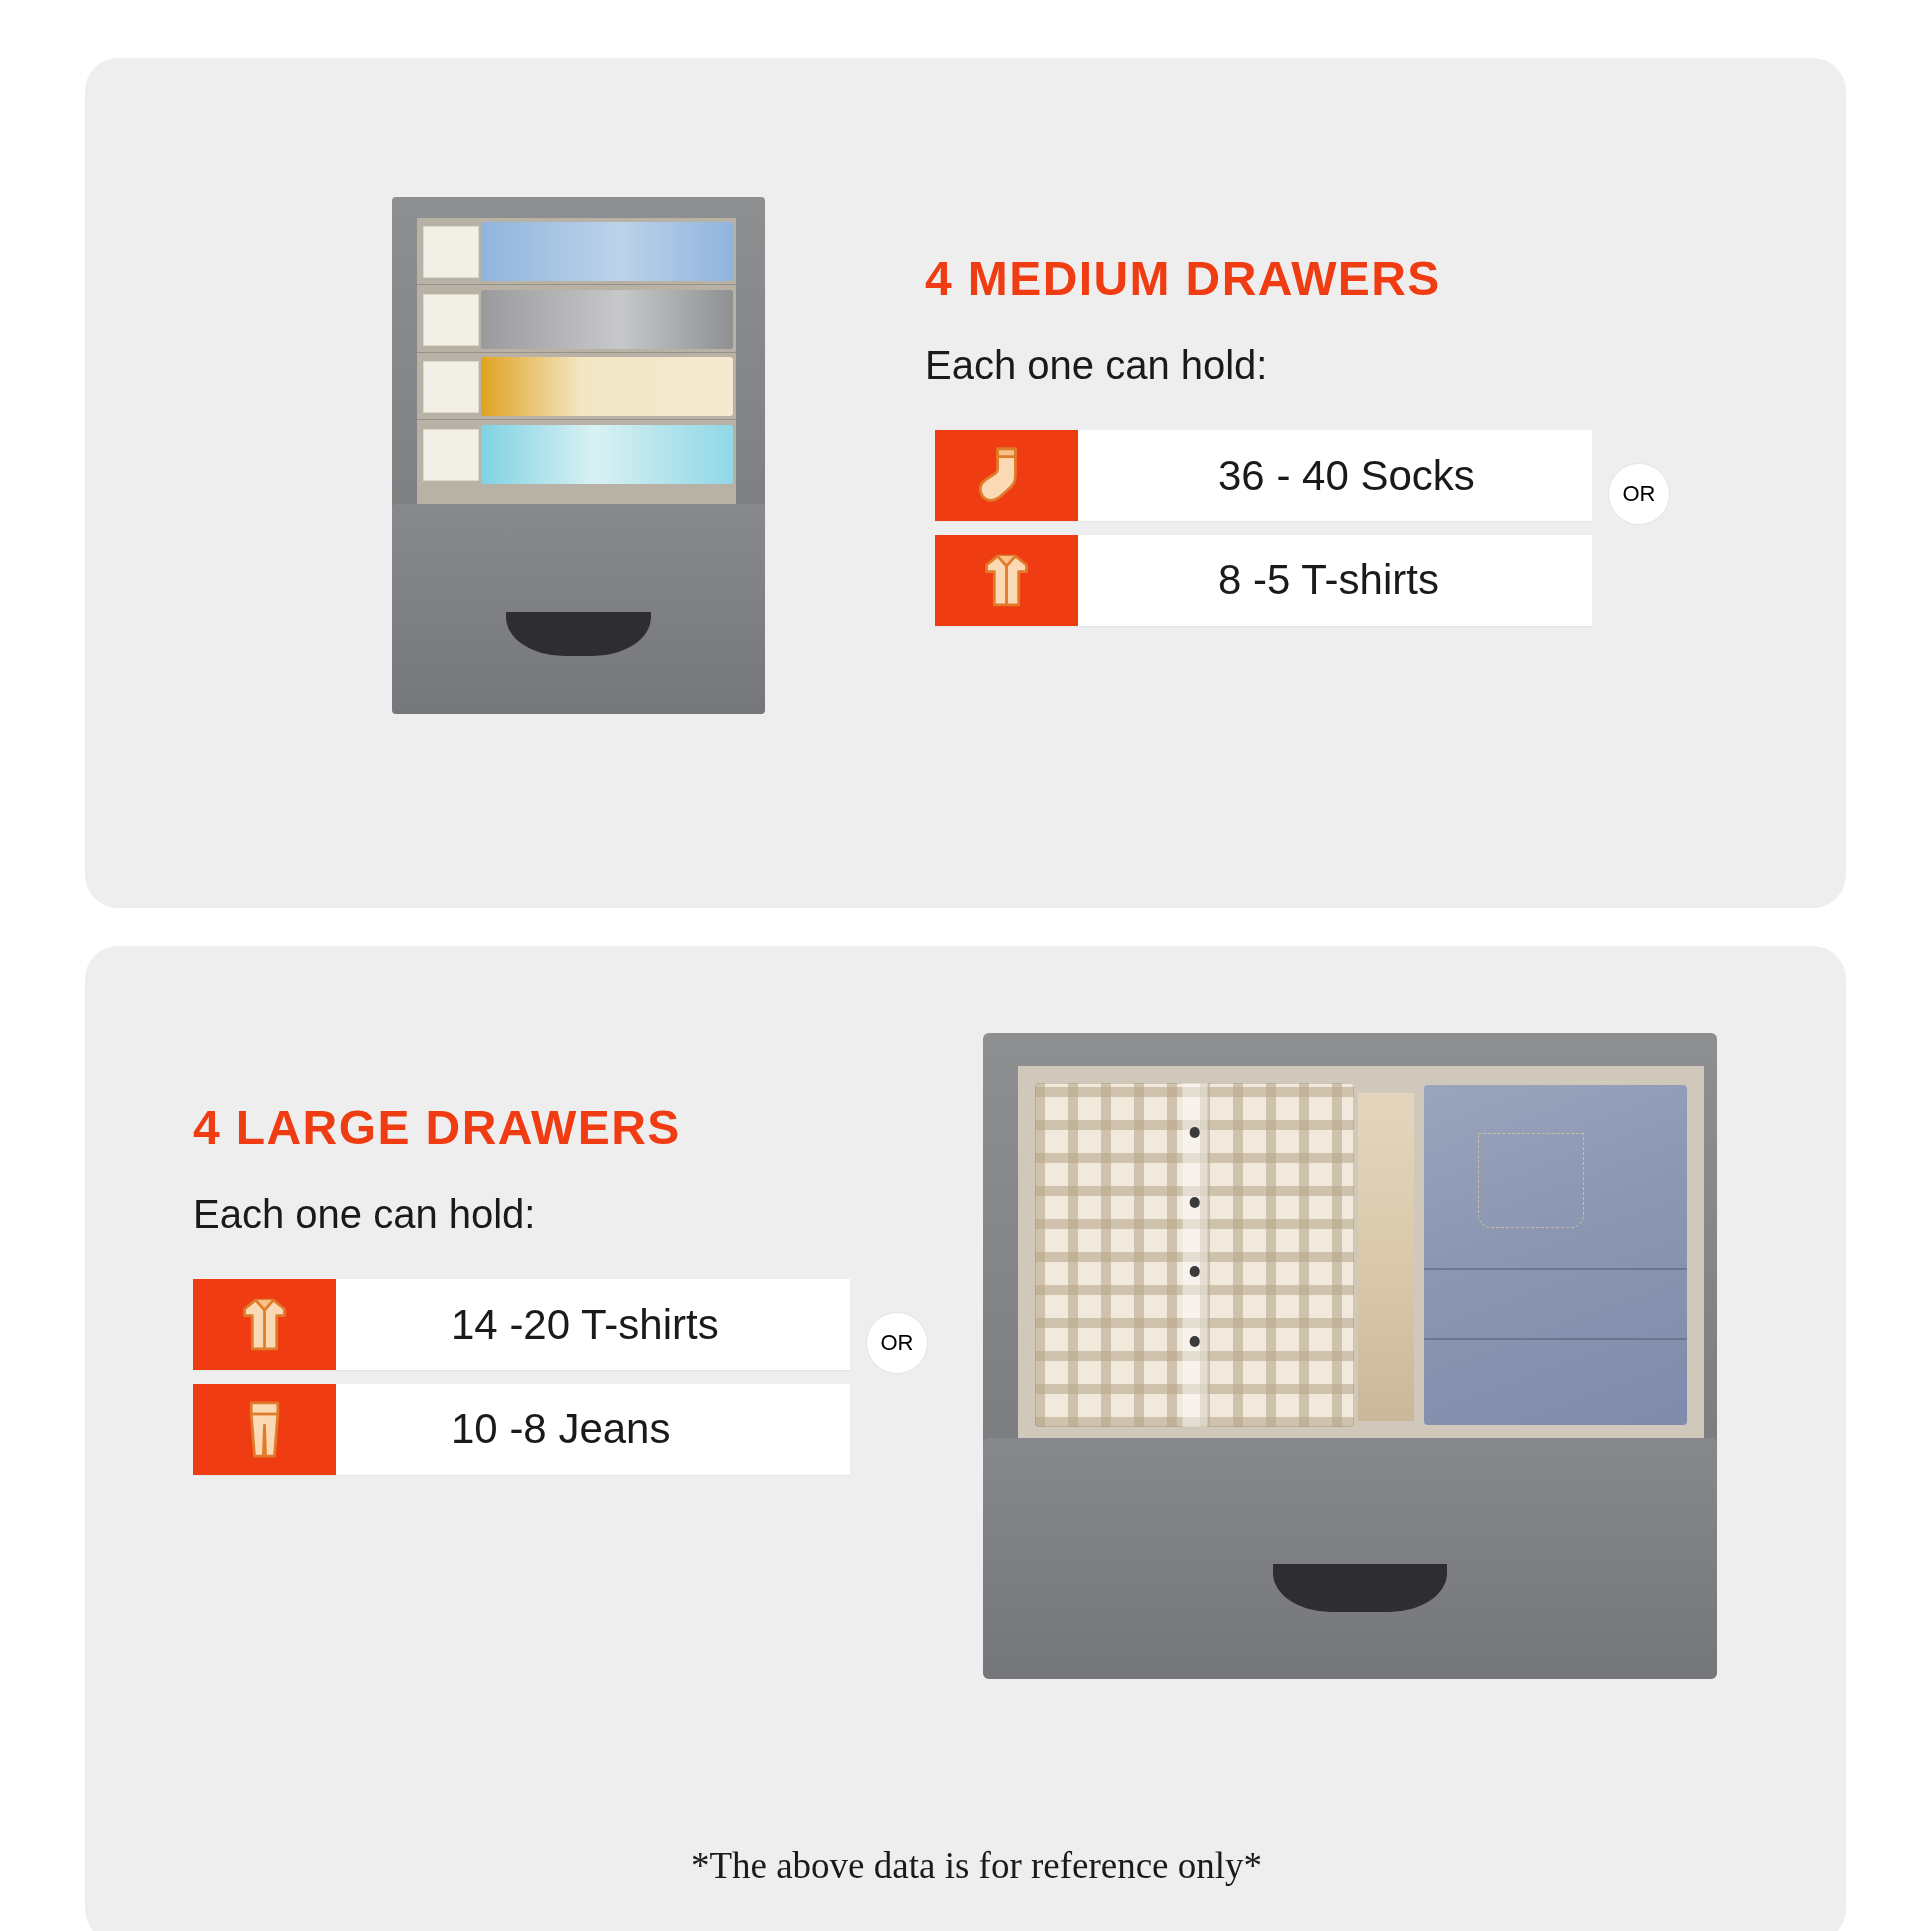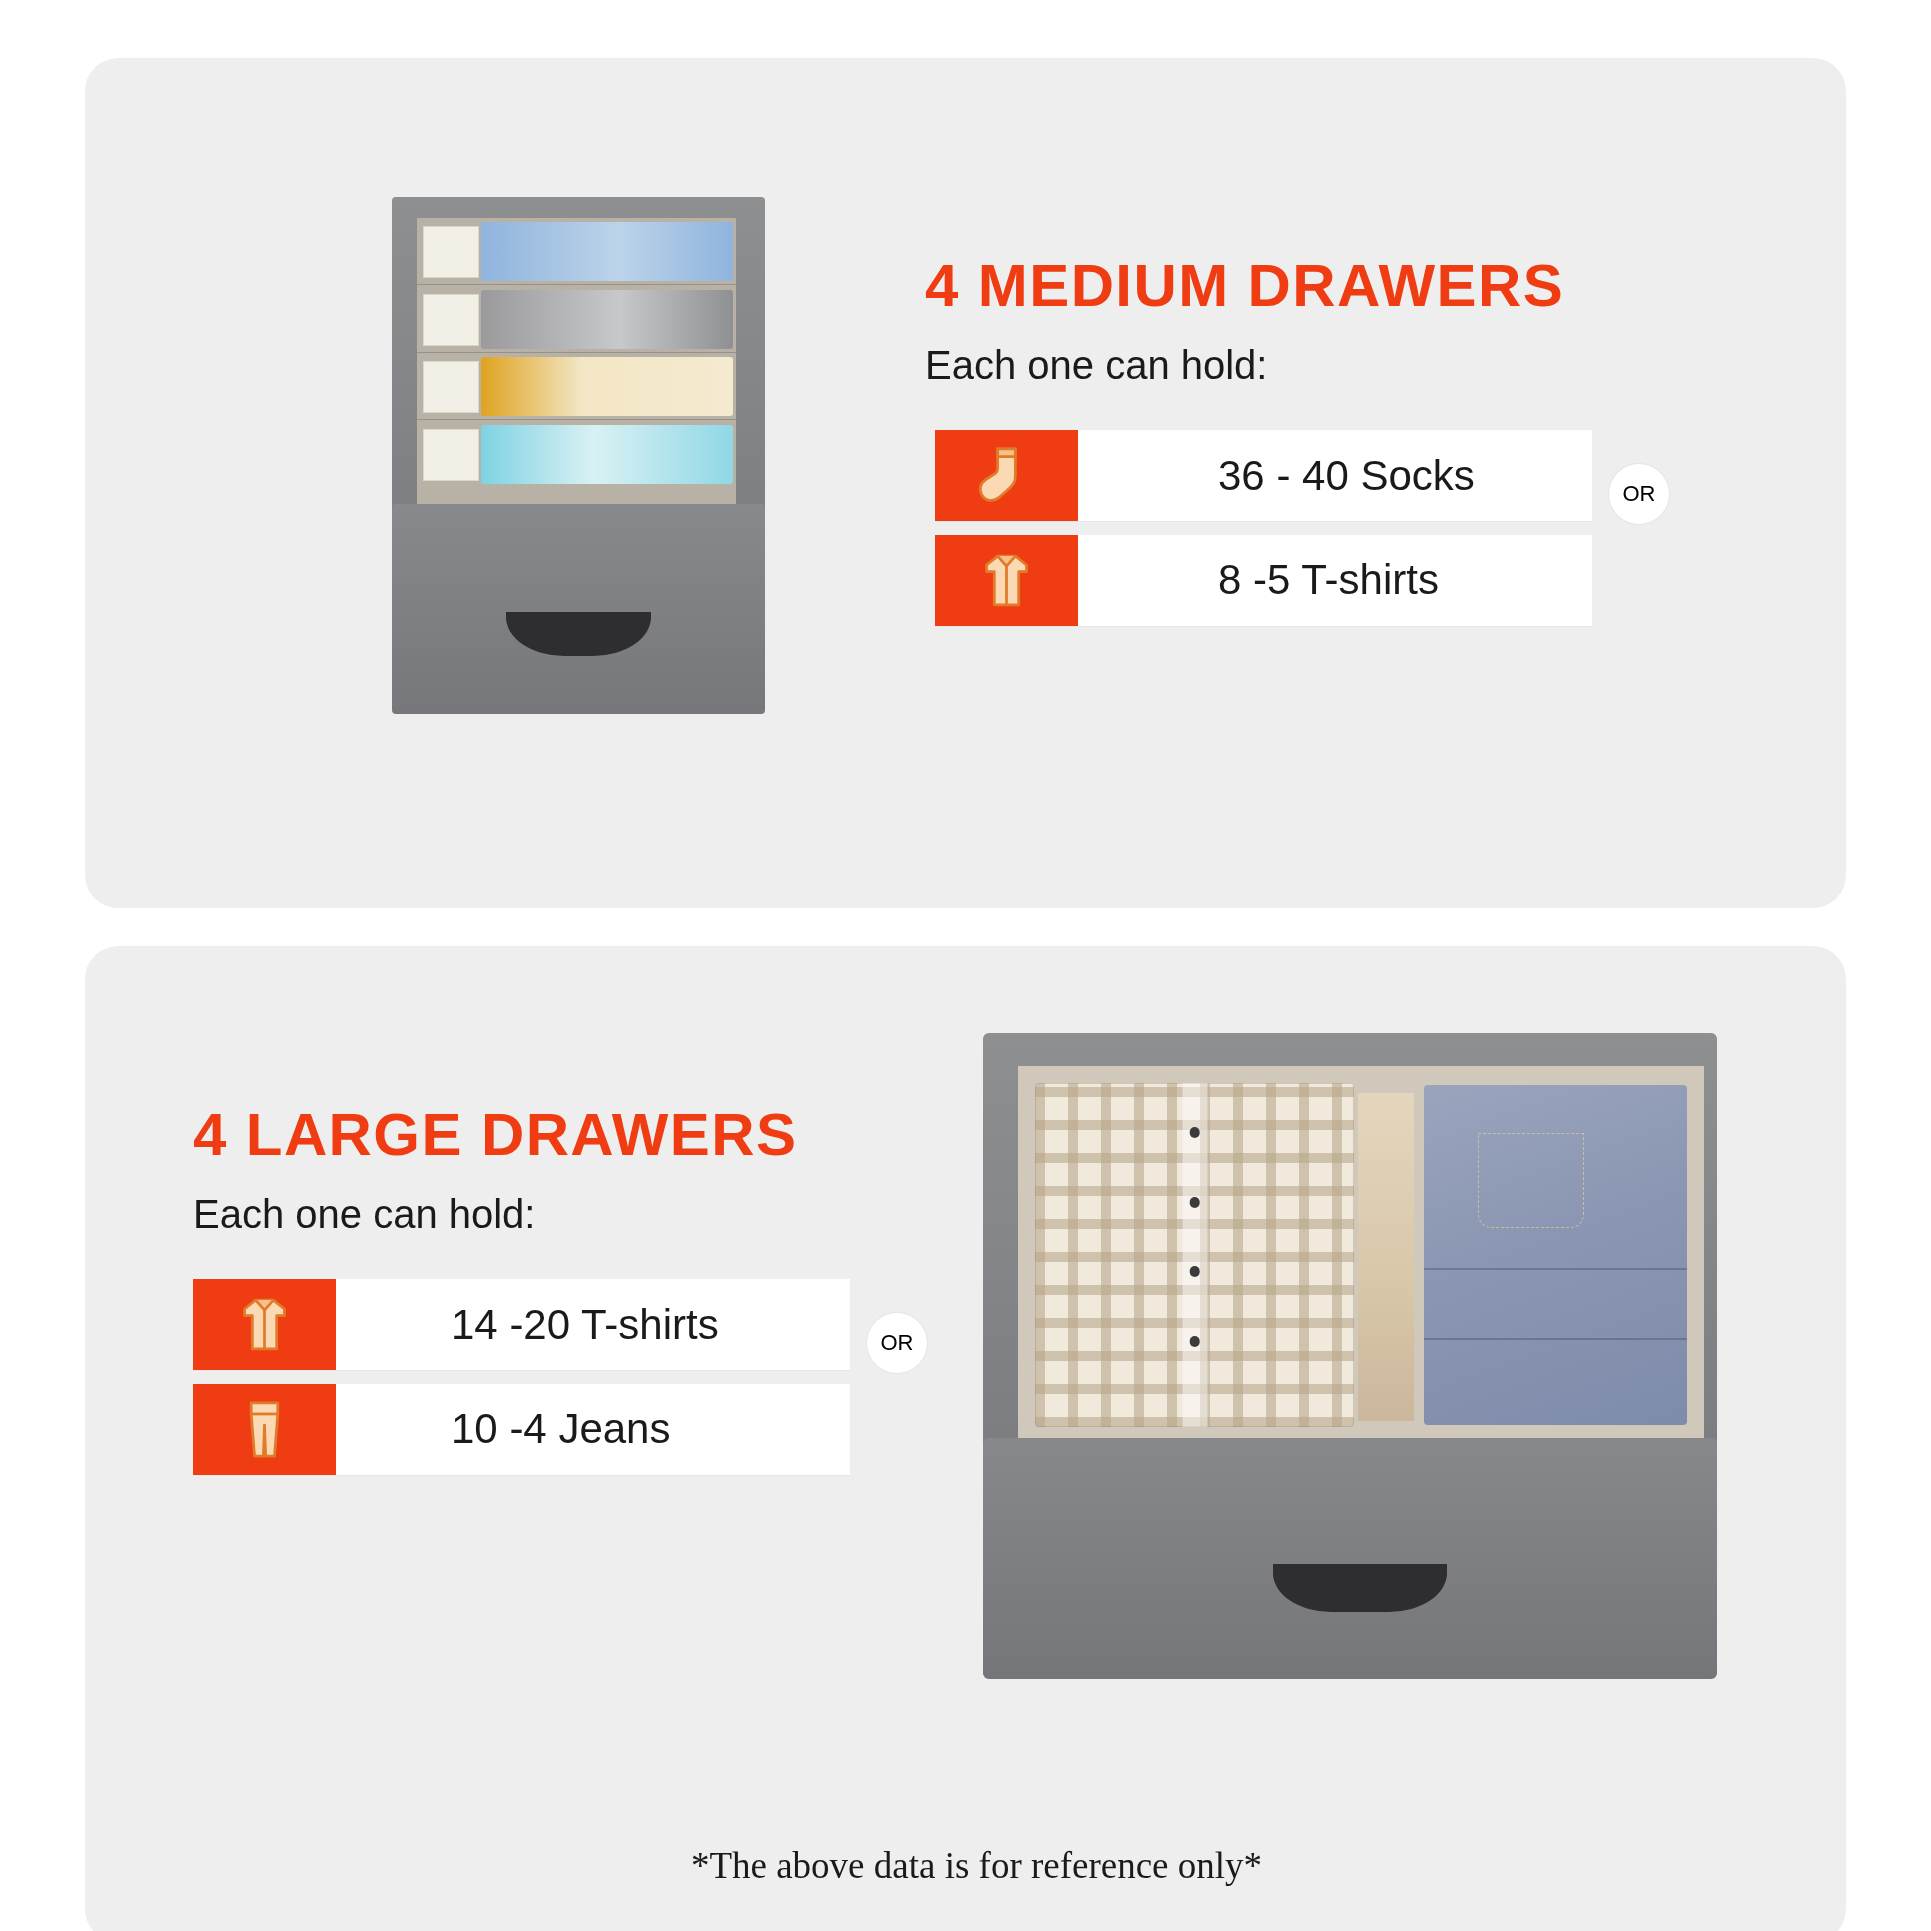--- a/index.html
+++ b/index.html
@@ -37,21 +37,21 @@
     left: 85px;
     top: 946px;
     width: 1761px;
     height: 996px;
   }
 
   
   .heading {
     color: #f03c12;
     font-weight: bold;
-    font-size: 60px;
+    font-size: 48px;
     letter-spacing: 1.4px;
     white-space: nowrap;
   }
   .subheading {
     color: #1a1a1a;
     font-size: 40px;
     white-space: nowrap;
   }
 
   
@@ -362,21 +362,21 @@
         <div class="cap-text">14 -20 T-shirts</div>
       </div>
 
       <div class="cap-row">
         <div class="cap-icon">
           <svg width="71" height="71" viewBox="0 0 64 64" aria-hidden="true">
             <path d="M20 8 h24 v10 l-3 38 h-8 l-1 -28 l-1 28 h-8 l-3 -38 z" fill="#FBD9B4" stroke="#E07B2A" stroke-width="2.5" stroke-linejoin="round"></path>
             <line x1="20" y1="18" x2="44" y2="18" stroke="#E07B2A" stroke-width="2.5"></line>
           </svg>
         </div>
-        <div class="cap-text">10 -4 Jeans</div>
+        <div class="cap-text">10 -8 Jeans</div>
       </div>
     </div>
 
     <div class="or-badge" style="left:782px; top:367px;">OR</div>
 
     <div class="photo" id="photo-large" style="left:888px; top:77px;">
       <div class="lrg-box">
         <div class="lrg-back">
           <div class="lrg-inner">
             <div class="shirt">

